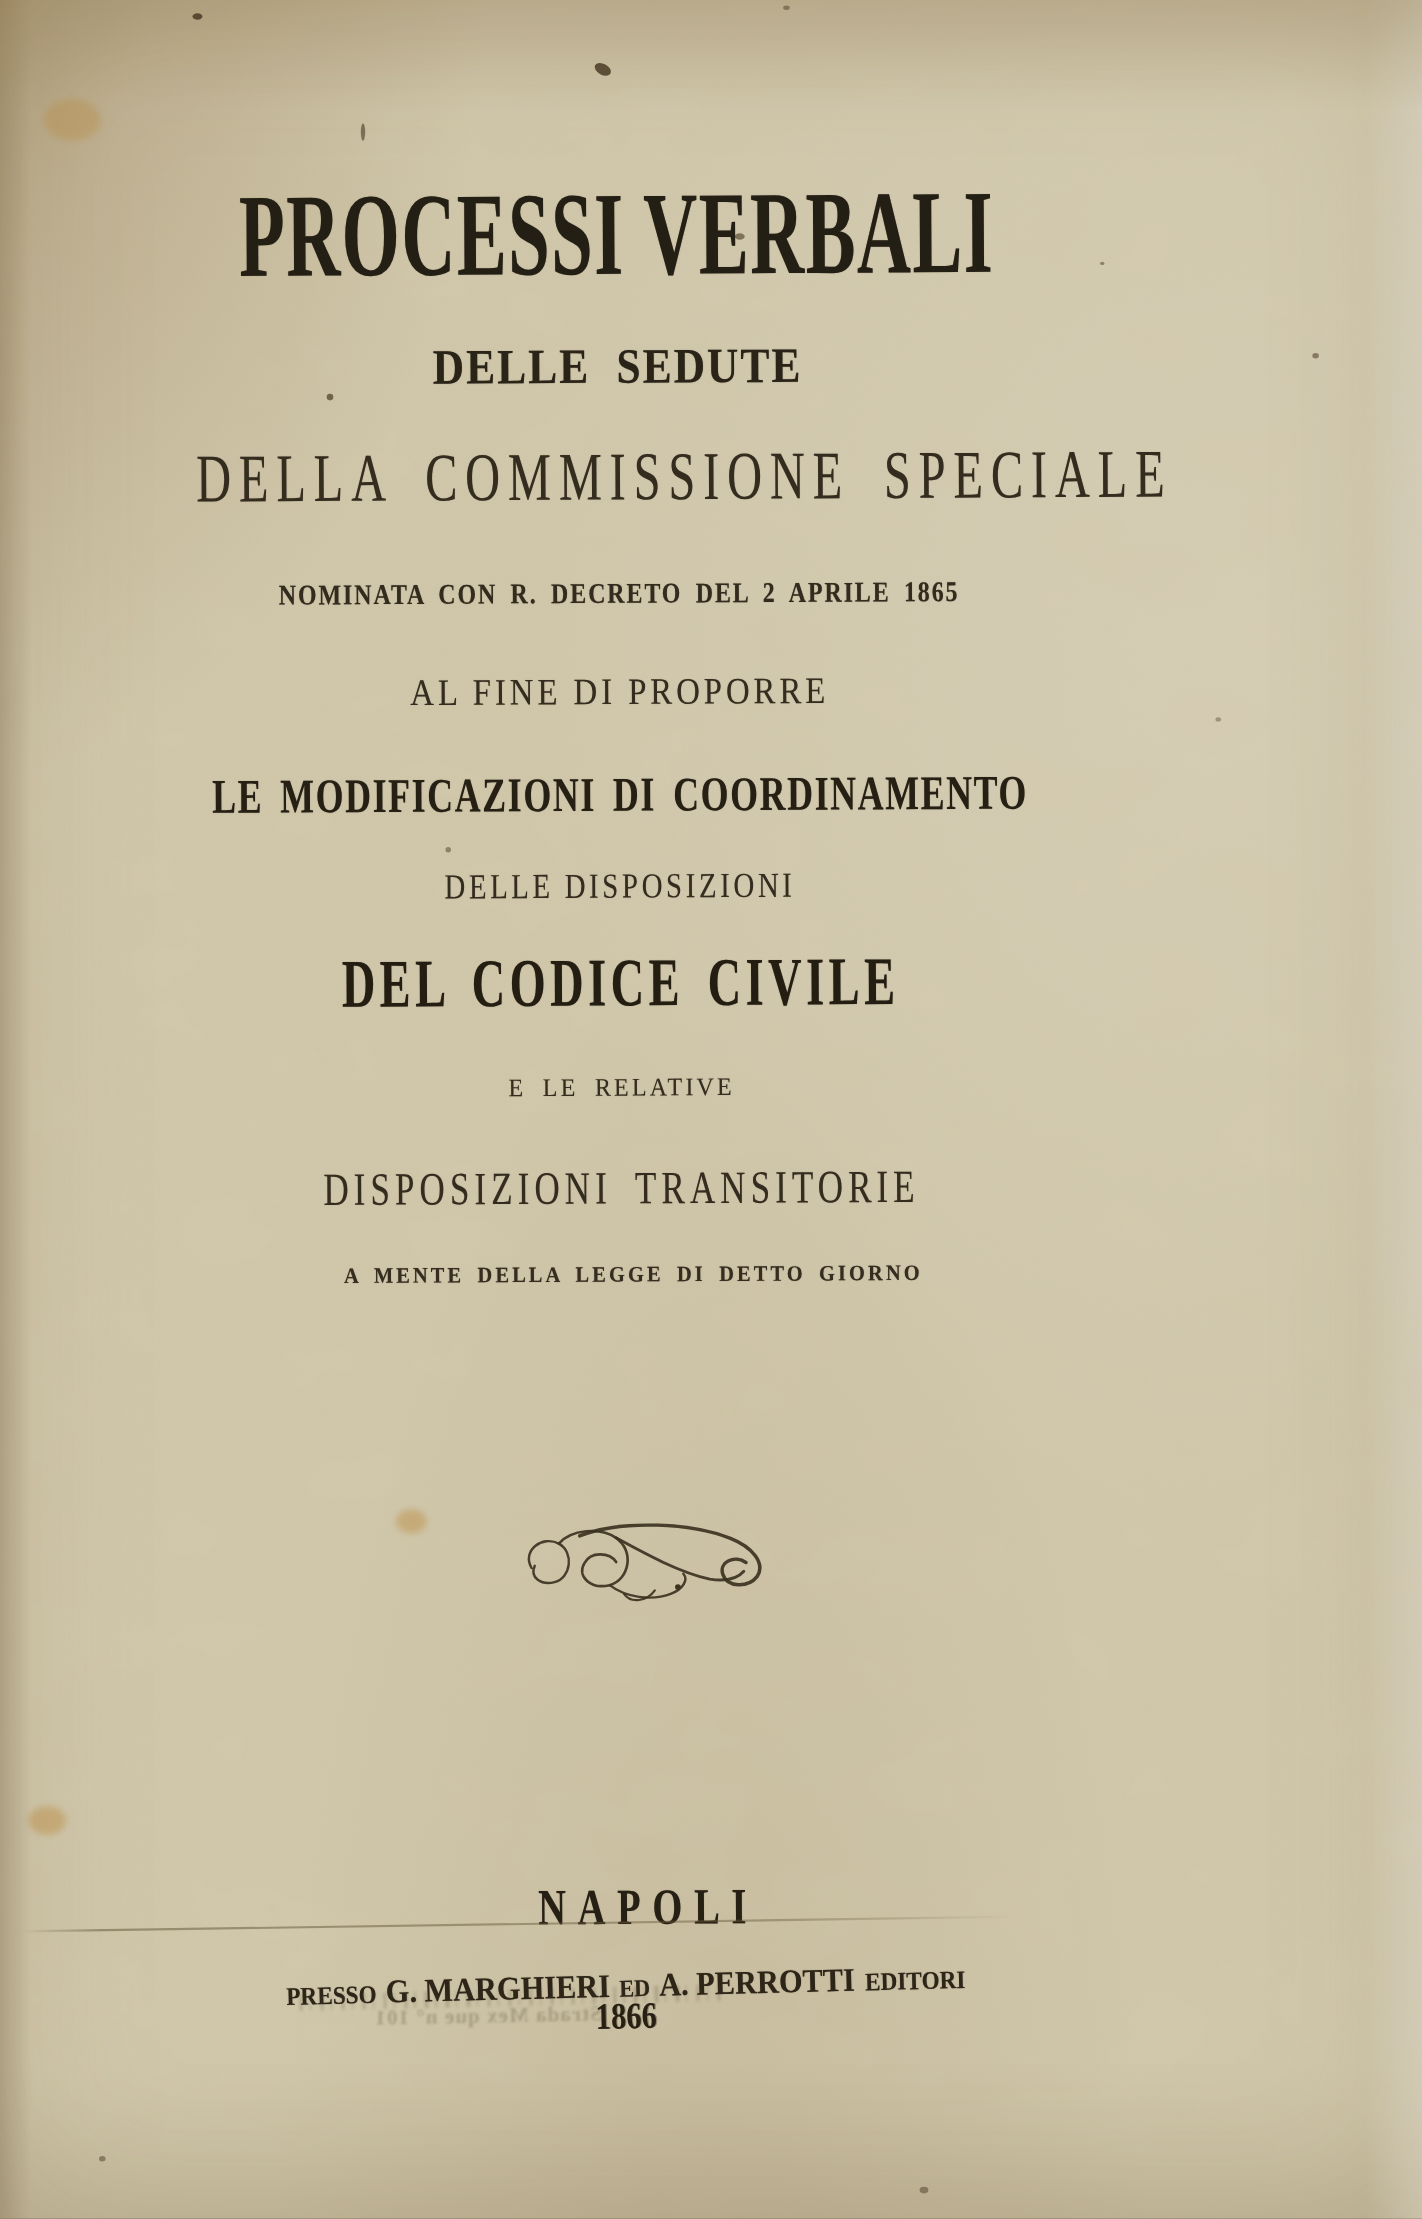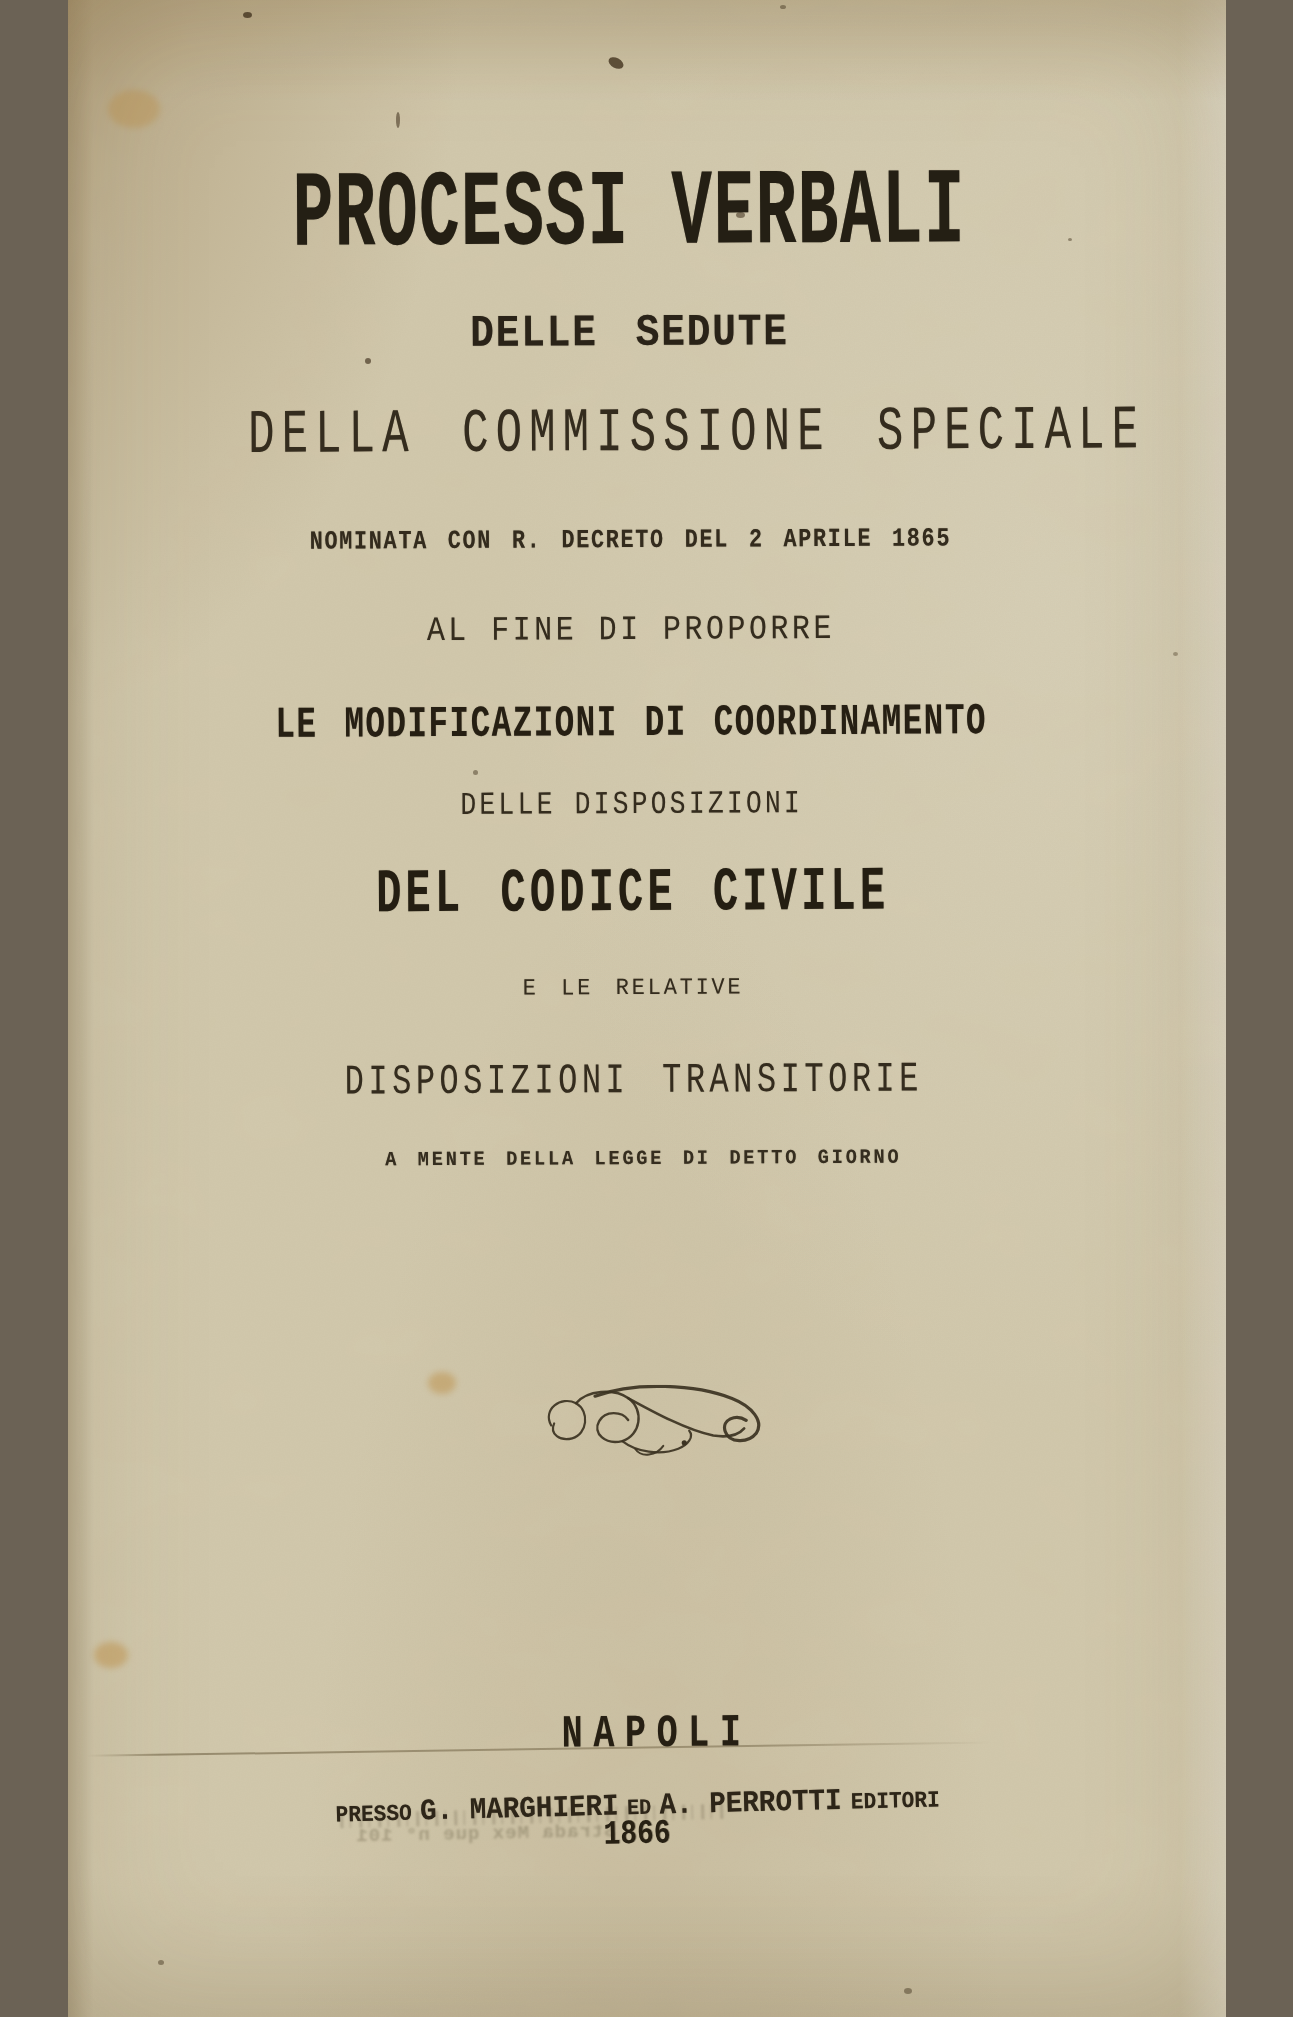--- a/index.html
+++ b/index.html
@@ -1,31 +1,31 @@
 <!DOCTYPE html>
 <html><head>
 <meta charset="utf-8">
 <style>
   html,body{margin:0;padding:0;background:#6b6255;}
   .page{
     position:relative;
-    width:1158px;height:2017px;
+    width:1293px;height:2017px;
     margin:0 auto;
     overflow:hidden;
     background-color:#d2c9ad;
     background-image:
       radial-gradient(ellipse at -4% -2%, rgba(145,118,76,0.55) 0%, rgba(145,118,76,0.28) 10%, rgba(145,118,76,0) 26%),
       radial-gradient(ellipse at 50% 118%, rgba(150,128,88,0.20) 0%, rgba(150,128,88,0) 45%),
       linear-gradient(180deg, rgba(152,127,84,0.30) 0%, rgba(152,127,84,0) 5%),
       linear-gradient(90deg, rgba(108,88,56,0.30) 0%, rgba(108,88,56,0) 2.2%),
       linear-gradient(270deg, rgba(236,233,221,0.55) 0%, rgba(236,233,221,0) 4%),
       linear-gradient(0deg, rgba(140,120,85,0.16) 0%, rgba(140,120,85,0) 7%),
       radial-gradient(ellipse at 85% 30%, rgba(224,219,200,0.35) 0%, rgba(224,219,200,0) 40%);
     box-shadow: inset 0 0 140px rgba(118,98,62,0.22);
-    font-family:Liberation Mono, monospace;
+    font-family:Liberation Serif, serif;
     color:#2a2318;
   }
   .grain{position:absolute;inset:0;pointer-events:none;}
   .text-col{
     position:absolute;left:0;top:0;width:1130px;height:2017px;
     transform:rotate(-0.3deg);transform-origin:50% 50%;
   }
   .line{
     position:absolute;left:0;width:100%;
     text-align:center;line-height:1;white-space:nowrap;

